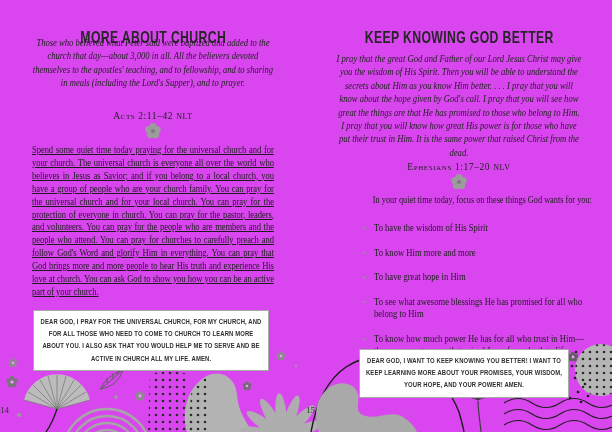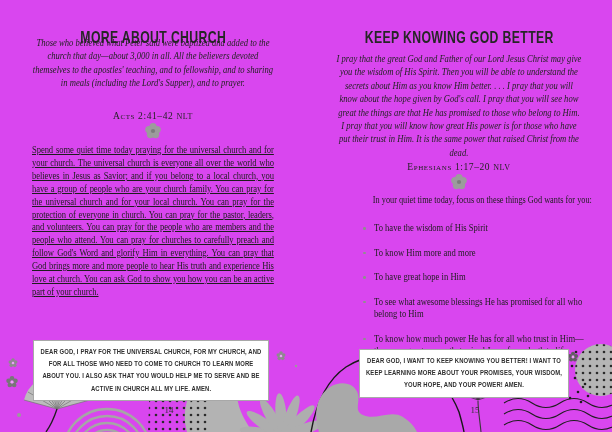--- a/index.html
+++ b/index.html
@@ -32,27 +32,27 @@
   .bullets{position:absolute;left:68px;right:28px;margin:0;padding:0;list-style:none;}
   .bullets .sq{font-size:10.4px;line-height:12.5px;}
   .bullets li{position:relative;margin:12px 0 8px 0;}
   .dot{position:absolute;left:-11px;top:5px;width:2.6px;height:2.6px;border-radius:50%;background:#8f8f8f;}
 
   .prayer-box{position:absolute;background:#fff;border:1px solid #a8a8a8;padding:5px 4px;box-sizing:border-box;}
   .sqp{width:122%;transform:scaleX(0.82);transform-origin:0 0;text-align:center;
        font-family:"Liberation Sans",sans-serif;font-weight:bold;font-size:7.2px;
        line-height:12.2px;letter-spacing:0.15px;color:#2e2e2e;}
 
-  .pagenum{position:absolute;top:405px;left:16px;width:100%;text-align:center;
+  .pagenum{position:absolute;top:405px;left:0;width:100%;
            font-size:9px;color:#333;}
 
   
   .t-title{top:28px;} .l-scrip{top:36px;} .l-ref{top:108px;}
   .l-body{top:144px;height:162px;overflow:hidden;}
-  .l-box{top:310px;left:33px;width:236px;margin-top:30px;}
+  .l-box{top:310px;left:33px;width:236px;}
   .r-scrip{top:52px;} .r-ref{top:159px;} .r-intro{top:193px;}
   .r-bullets{top:210px;}
   .r-box{top:349px;left:53px;width:210px;}
 </style>
 </head>
 <body>
 
 <div class="spread">
 
   <svg class="deco" width="612" height="432" viewBox="0 0 612 432" aria-hidden="true">
@@ -185,21 +185,21 @@
   </svg>
 
   <div class="page left">
     <div class="title-wrap t-title">
       <span class="title">MORE ABOUT CHURCH</span>
     </div>
     <div class="scripture l-scrip">
       <div class="sq">Those who believed what Peter said were baptized and added to the church that day—about 3,000 in all. All the believers devoted themselves to the apostles' teaching, and to fellowship, and to sharing in meals (including the Lord's Supper), and to prayer.</div>
     </div>
     <div class="ref l-ref">
-      <span>Acts 2:41–42</span>
+      <span>Acts 2:11–42</span>
       <span class="ver">NLT</span>
     </div>
     <div class="body-text l-body">
       <div class="sq">Spend some quiet time today praying for the universal church and for your church. The universal church is everyone all over the world who believes in Jesus as Savior; and if you belong to a local church, you have a group of people who are your church family. You can pray for the universal church and for your local church. You can pray for the protection of everyone in church. You can pray for the pastor, leaders, and volunteers. You can pray for the people who are members and the people who attend. You can pray for churches to carefully preach and follow God's Word and glorify Him in everything. You can pray that God brings more and more people to hear His truth and experience His love at church. You can ask God to show you how you can be an active part of your church.</div>
     </div>
     <div class="prayer-box l-box">
       <div class="sqp">DEAR GOD, I PRAY FOR THE UNIVERSAL CHURCH, FOR MY CHURCH, AND FOR ALL THOSE WHO NEED TO COME TO CHURCH TO LEARN MORE ABOUT YOU. I ALSO ASK THAT YOU WOULD HELP ME TO SERVE AND BE ACTIVE IN CHURCH ALL MY LIFE. AMEN.</div>
     </div>
     <div class="pagenum">14</div>
   </div>

